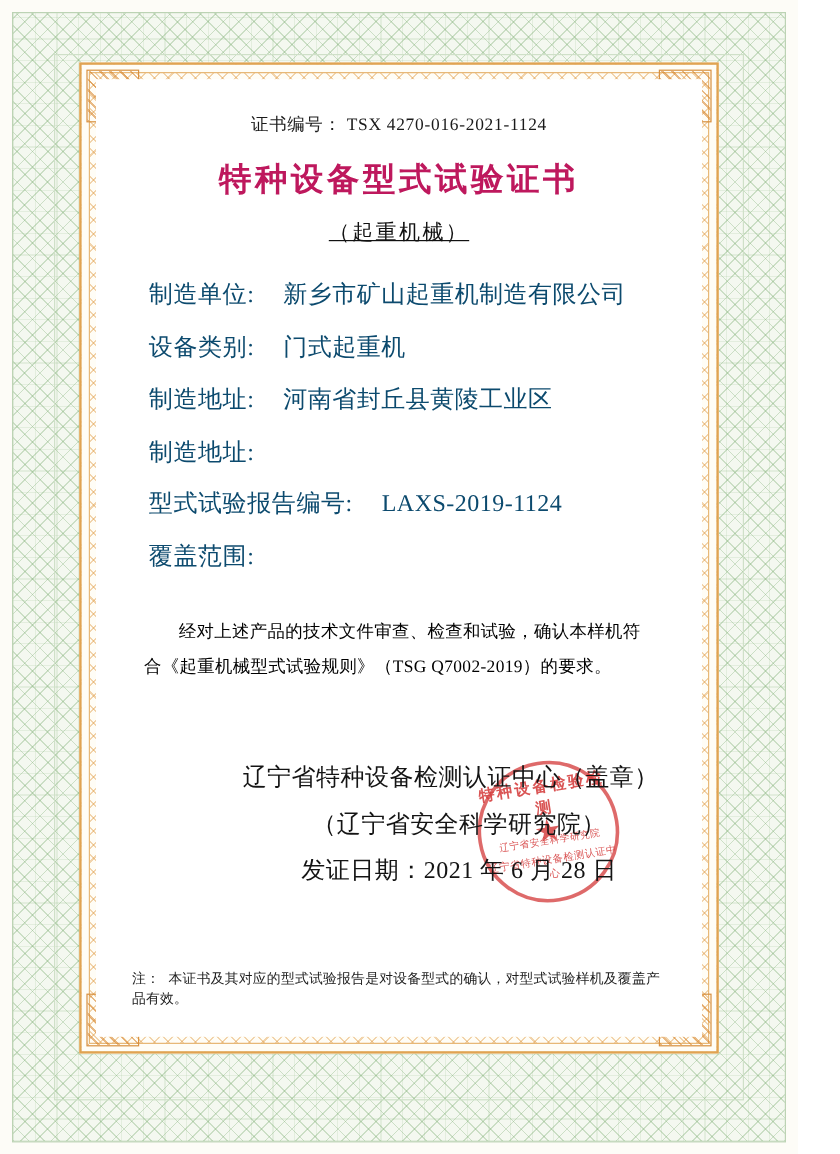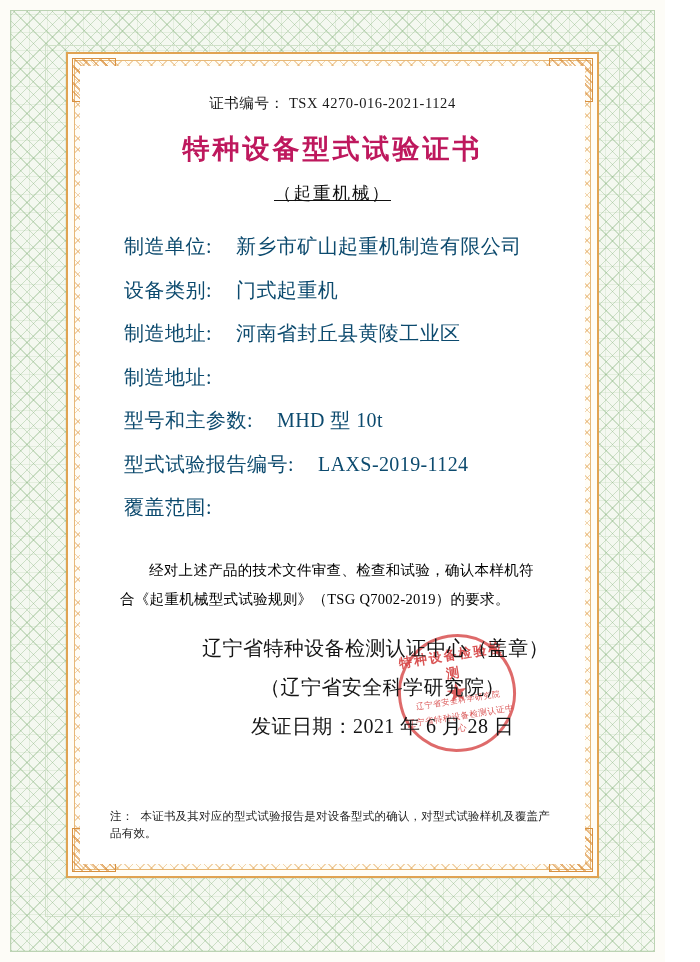--- a/index.html
+++ b/index.html
@@ -235,24 +235,20 @@
 
       <div class="field-row">
         <span class="field-label">制造地址:</span>
         <span class="field-value">河南省封丘县黄陵工业区</span>
       </div>
 
       <div class="field-row">
         <span class="field-label">制造地址:</span>
       </div>
 
-      <div class="field-row">
-        <span class="field-label">型号和主参数:</span>
-        <span class="field-value">MHD 型 10t</span>
-      </div>
 
 
       <div class="field-row">
         <span class="field-label">型式试验报告编号:</span>
         <span class="field-value">LAXS-2019-1124</span>
       </div>
 
       <div class="field-row">
         <span class="field-label">覆盖范围:</span>
       </div>

